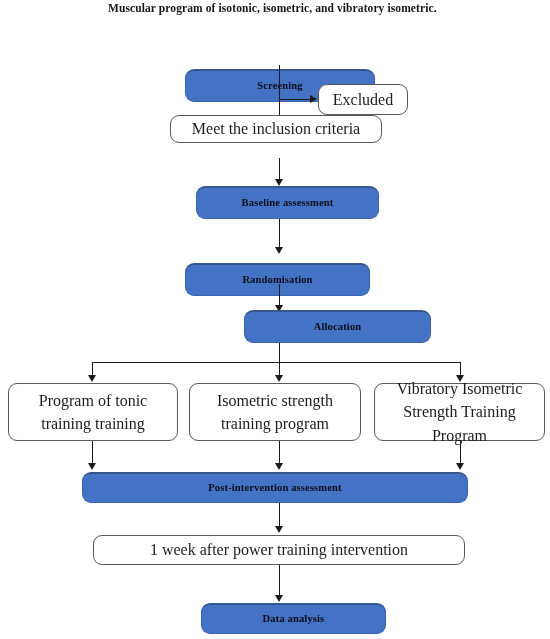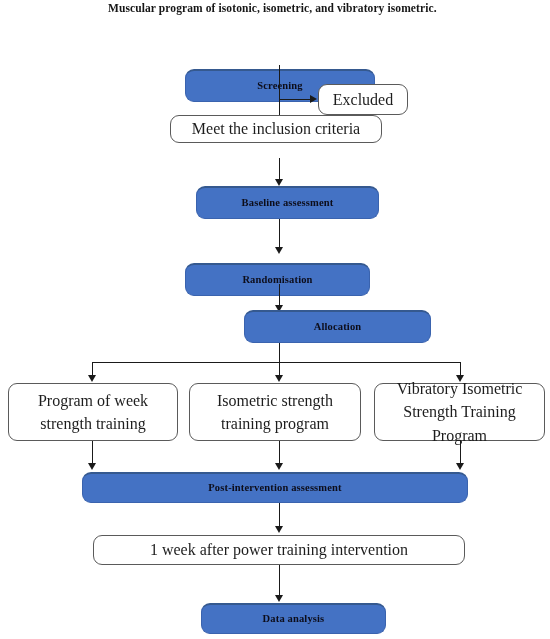--- a/index.html
+++ b/index.html
@@ -131,21 +131,21 @@
   <div class="vline" style="left:92px;top:362px;height:15px;"></div>
   <div class="arrow-down" style="left:88px;top:375px;"></div>
 
   <div class="vline" style="left:279px;top:362px;height:15px;"></div>
   <div class="arrow-down" style="left:275px;top:375px;"></div>
 
   <div class="vline" style="left:460px;top:362px;height:15px;"></div>
   <div class="arrow-down" style="left:456px;top:375px;"></div>
 
   <div class="node white" style="left:8px;top:383px;width:170px;height:58px;">
-    <span class="txt">Program of week strength training</span>
+    <span class="txt">Program of tonic training training</span>
   </div>
 
   <div class="node white" style="left:374px;top:383px;width:171px;height:58px;">
     <span class="txt">Vibratory Isometric Strength Training Program</span>
   </div>
 
   <div class="node white" style="left:189px;top:383px;width:172px;height:58px;">
     <span class="txt">Isometric strength training program</span>
   </div>
 

